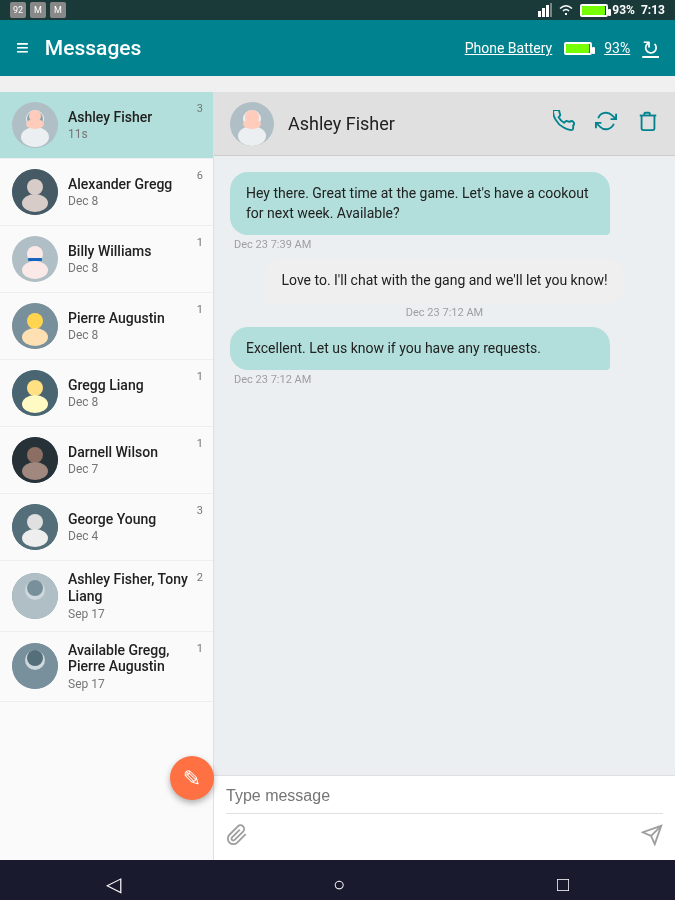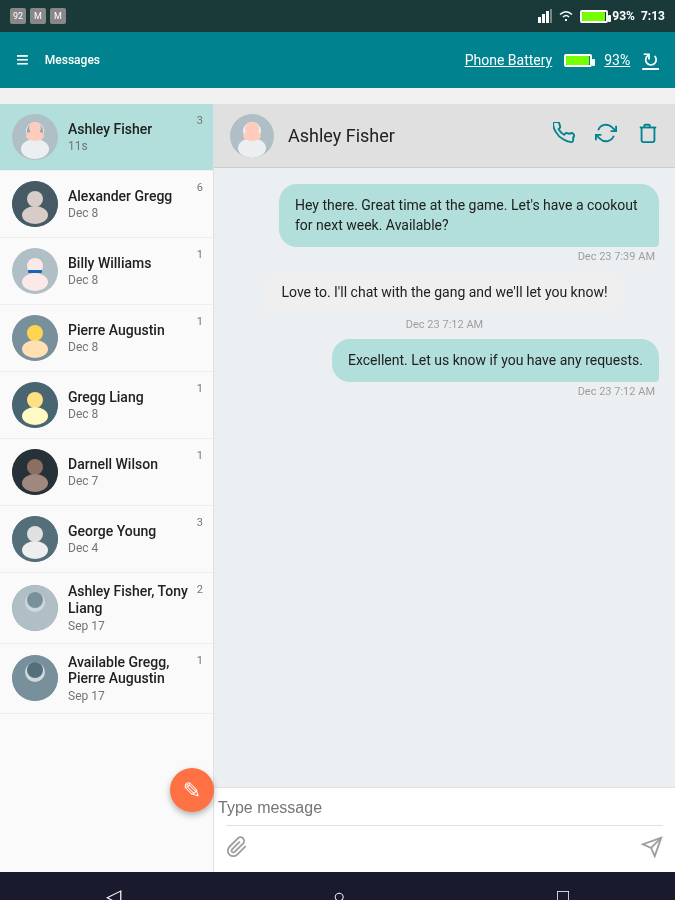--- a/index.html
+++ b/index.html
@@ -1,20 +1,20 @@
 <!DOCTYPE html>
 <html><head>
   <meta charset="utf-8">
   <style>
     * { margin: 0; padding: 0; box-sizing: border-box; }
     body { width: 675px; height: 900px; overflow: hidden; font-family: 'Roboto', Arial, sans-serif; background: #f0f0f0; }
 
     
     .status-bar {
-      height: 32px;
+      height: 20px;
       background: #1a3a3a;
       display: flex;
       align-items: center;
       justify-content: space-between;
       padding: 4px 10px;
       color: white;
       font-size: 12px;
     }
     .status-bar-left { display: flex; gap: 4px; align-items: center; }
     .status-bar-right { display: flex; align-items: center; gap: 6px; font-size: 12px; font-weight: bold; }
@@ -23,21 +23,21 @@
     
     .toolbar {
       height: 56px;
       background: #00838f;
       display: flex;
       align-items: center;
       padding: 0 16px;
       color: white;
     }
     .toolbar-menu { font-size: 22px; margin-right: 16px; cursor: pointer; }
-    .toolbar-title { font-size: 12px; font-weight: 500; flex: 1; }
+    .toolbar-title { font-size: 21px; font-weight: 500; flex: 1; }
     .toolbar-right { display: flex; align-items: center; gap: 12px; font-size: 14px; text-decoration: underline; }
     .battery-indicator { display: flex; align-items: center; gap: 4px; }
     .battery-bar { width: 28px; height: 13px; border: 2px solid white; border-radius: 2px; position: relative; }
     .battery-bar::after { content: ''; position: absolute; right: -5px; top: 3px; width: 3px; height: 7px; background: white; border-radius: 1px; }
     .battery-fill { height: 100%; width: 93%; background: #76ff03; border-radius: 1px; }
     .refresh-icon { font-size: 20px; cursor: pointer; }
 
     
     .main { display: flex; height: calc(900px - 28px - 56px - 48px); }
 
@@ -91,21 +91,21 @@
       width: 44px; height: 44px; border-radius: 50%; background: #ccc;
       margin-right: 14px; overflow: hidden; flex-shrink: 0;
     }
     .chat-header-name { font-size: 18px; color: #212121; flex: 1; }
     .chat-header-actions { display: flex; gap: 20px; }
     .chat-action { font-size: 22px; color: #00838f; cursor: pointer; }
 
     
     .messages-area { flex: 1; overflow-y: auto; padding: 16px; display: flex; flex-direction: column; gap: 8px; }
     .message-bubble-wrapper { display: flex; flex-direction: column; }
-    .message-bubble-wrapper.sent { align-items: flex-end; }
+    .message-bubble-wrapper.sent { }
     .message-bubble-wrapper.received { align-items: center; }
     .message-bubble {
       max-width: 380px;
       padding: 12px 16px;
       border-radius: 18px;
       font-size: 14px;
       line-height: 1.4;
       color: #212121;
     }
     .message-bubble.sent { background: #b2dfdb; border-bottom-right-radius: 4px; }
@@ -403,21 +403,21 @@
       </div>
 
       <div class="message-bubble-wrapper sent">
         <div class="message-bubble sent">Excellent. Let us know if you have any requests.</div>
         <span class="message-time">Dec 23 7:12 AM</span>
       </div>
 
     </div>
 
     <div style="background:white; border-top:1px solid #e0e0e0;">
-      <div style="padding: 10px 12px 0 4px;">
+      <div style="padding: 10px 12px 0 12px;">
         <input class="message-input" type="text" placeholder="Type message" style="">
       </div>
       <div style="border-bottom:1px solid #e0e0e0; margin: 8px 12px 0;"></div>
       <div class="input-area" style="border-top:none; height:46px;">
         <span class="attach-icon">
           <svg width="22" height="22" viewBox="0 0 24 24" fill="none" stroke="#9e9e9e" stroke-width="2">
               <path d="M21.44 11.05l-9.19 9.19a6 6 0 01-8.49-8.49l9.19-9.19a4 4 0 015.66 5.66l-9.2 9.19a2 2 0 01-2.83-2.83l8.49-8.48"></path>
             </svg>
         </span>
         <div style="flex:1;"></div>

